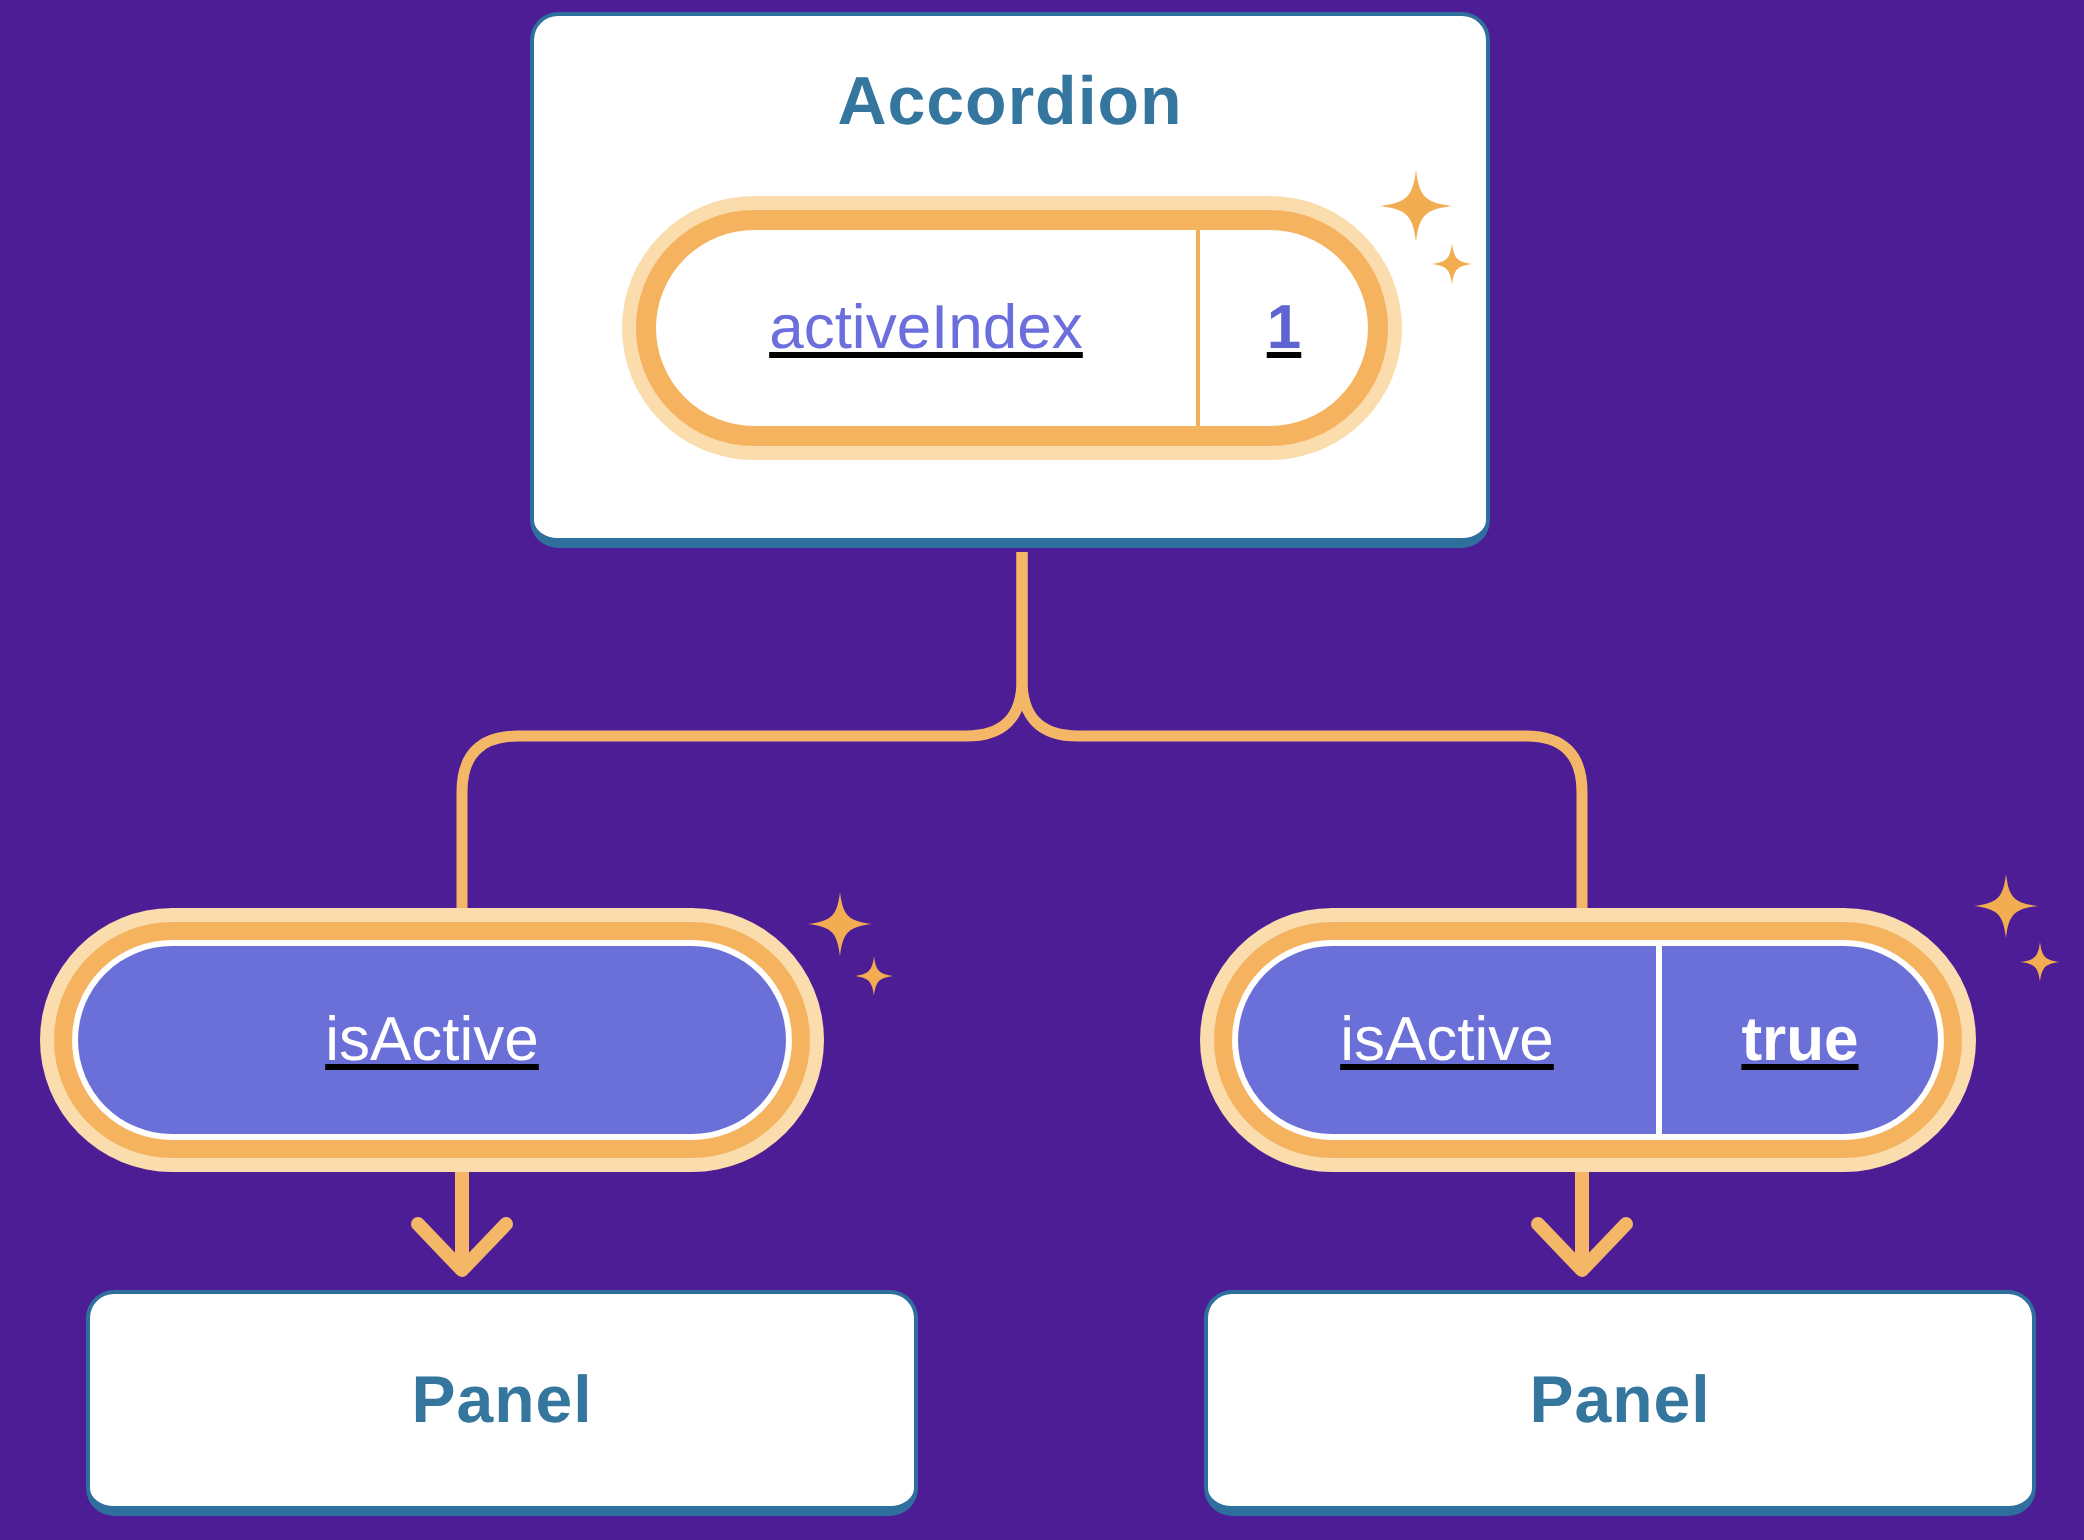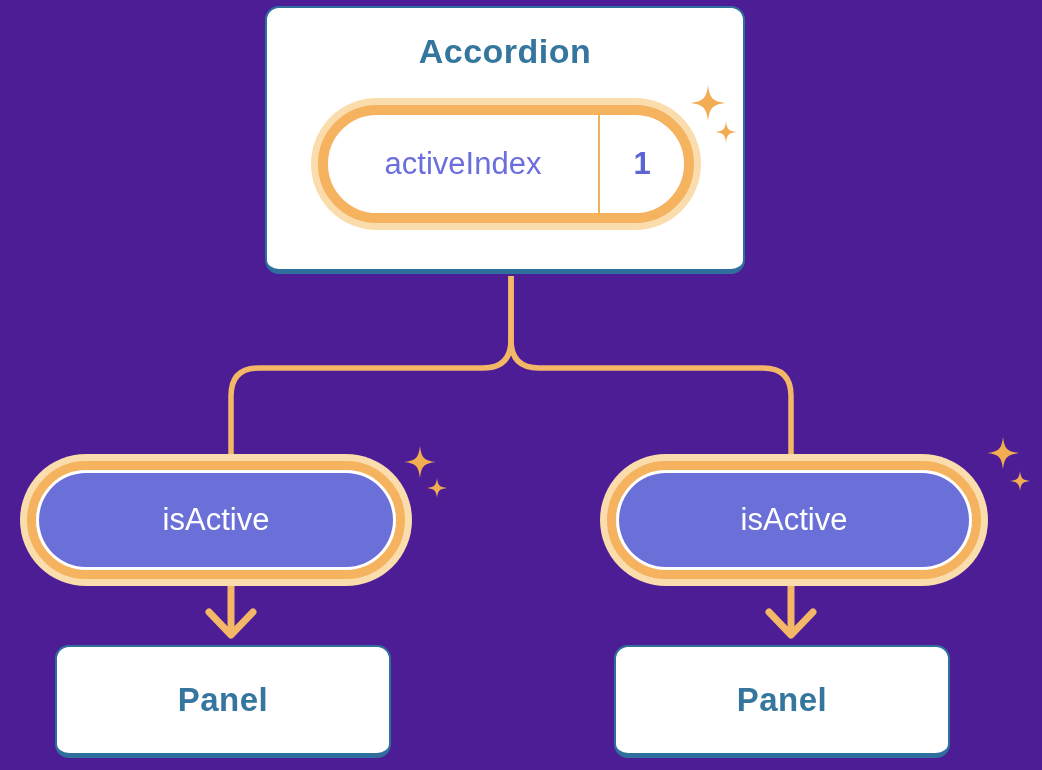--- a/index.html
+++ b/index.html
@@ -30,22 +30,22 @@
   .root-card{left:265px;top:6px;width:480px;height:268px;}
   .card-title{
     text-align:center;
     color:#35769F;
     font-size:34px;
     font-weight:600;
     letter-spacing:.5px;
   }
   .root-card .card-title{padding-top:24px;}
   .panel-card{
-    width:336px;height:113px;
-    display:flex;align-items:center;justify-content:center;margin-left:12px;
+    width:416px;height:113px;
+    display:flex;align-items:center;justify-content:center;
   }
   .panel-card .card-title{padding-top:0;font-size:33px;}
   .panel-left{left:43px;top:645px;}
   .panel-right{left:602px;top:645px;}
   
   .pill{
     position:absolute;
     background:#FBDCAC;           
     border-radius:999px;
     padding:7px;
@@ -58,20 +58,21 @@
     border-radius:999px;
     background:#FFFFFF;
     display:flex;
   }
   .state-pill{left:311px;top:98px;width:390px;height:132px;}
   .state-pill .pill-ring{border-width:10px;}
   .pill-fill{
     flex:1;display:flex;
     border-radius:999px;
     box-sizing:border-box;
+    text-decoration:underline;
   }
   .prop-pill .pill-ring{padding:3px;text-align:center;}
   .prop-pill .pill-fill{background:#6B70D8;}   
   .prop-left{left:20px;top:454px;width:392px;height:132px;}
   .prop-right{left:600px;top:454px;width:388px;height:132px;}
   .seg-label{
     flex:1;display:flex;align-items:center;justify-content:center;
     font-size:31px;
   }
   .seg-value{
@@ -121,20 +122,21 @@
       <div class="pill-fill">
         <span class="seg-label">isActive</span>
       </div>
     </div>
   </div>
 
   <div class="pill prop-pill prop-right">
     <div class="pill-ring">
       <div class="pill-fill">
         <span class="seg-label">isActive</span>
+        <span class="seg-value">true</span>
       </div>
     </div>
   </div>
 
   <div class="card panel-card panel-left">
     <div class="card-title">Panel</div>
   </div>
   <div class="card panel-card panel-right">
     <div class="card-title">Panel</div>
   </div>

